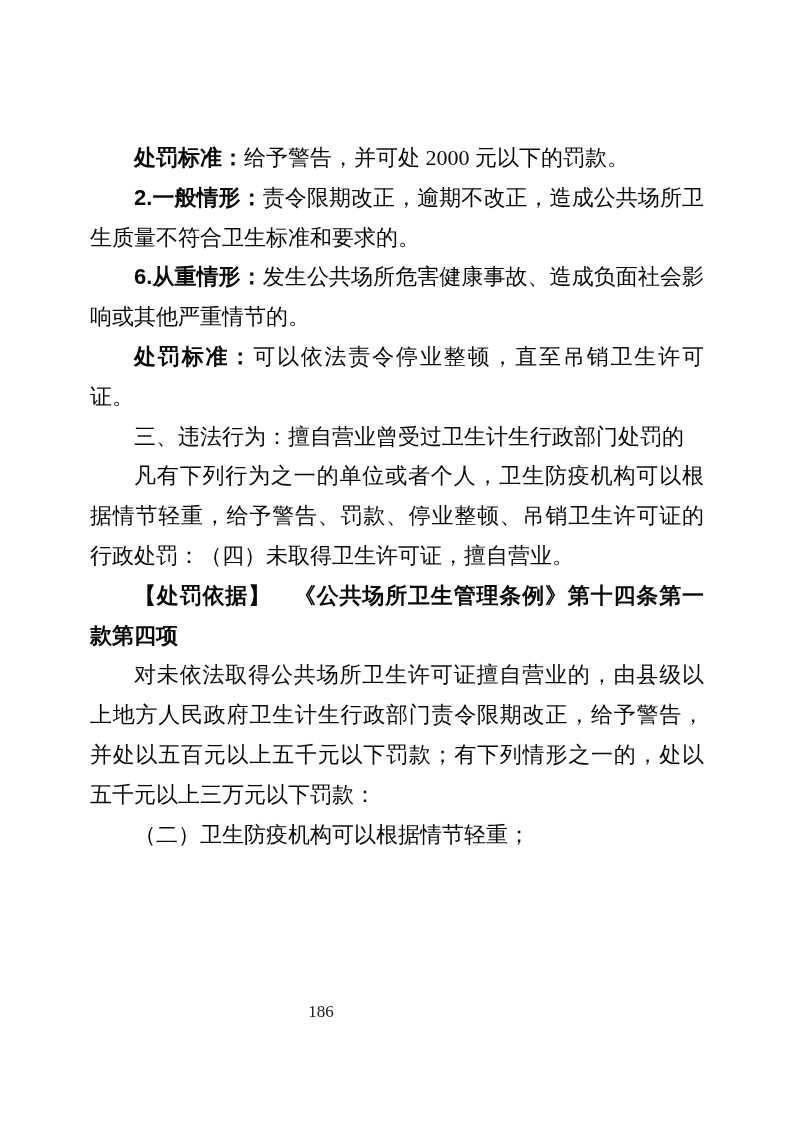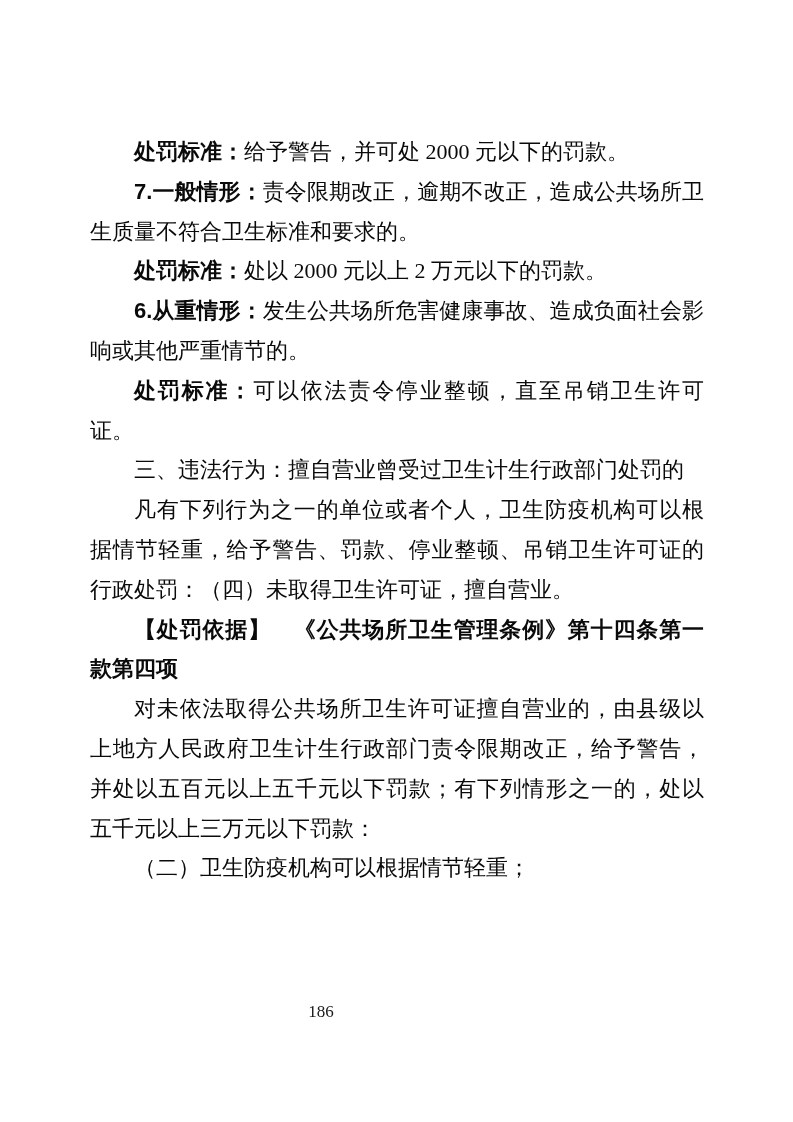--- a/index.html
+++ b/index.html
@@ -12,21 +12,21 @@
     width: 793px;
     height: 1122px;
     background: #ffffff;
     overflow: hidden;
     font-family: "Liberation Serif", "DejaVu Serif", serif;
     color: #0a0a0a;
   }
   .content {
     position: absolute;
     left: 90px;
-    top: 132px;
+    top: 138px;
     width: 614px;
   }
   .para {
     margin: 0;
     padding: 0;
     font-size: 22px;
     line-height: 39.8px;
     text-align: justify;
     text-justify: inter-character;
     text-indent: 44px;
@@ -49,23 +49,22 @@
   }
 </style>
 </head>
 <body>
 
 <div class="page">
   <div class="content">
 
     <p class="para"><span class="bold-label">处罚标准：</span><span>给予警告，并可处 2000 元以下的罚款。</span></p>
 
-    <p class="para"><span class="bold-label">7.一般情形：</span><span>责令限期改正，逾期不改正，造成公共场所卫生质量不符合卫生标准和要求的。</span></p>
+    <p class="para"><span class="bold-label">2.一般情形：</span><span>责令限期改正，逾期不改正，造成公共场所卫生质量不符合卫生标准和要求的。</span></p>
 
-    <p class="para"><span class="bold-label">处罚标准：</span><span>处以 2000 元以上 2 万元以下的罚款。</span></p>
 
     <p class="para"><span class="bold-label">6.从重情形：</span><span>发生公共场所危害健康事故、造成负面社会影响或其他严重情节的。</span></p>
 
     <p class="para"><span class="bold-label">处罚标准：</span><span>可以依法责令停业整顿，直至吊销卫生许可证。</span></p>
 
     <p class="para"><span class="bold-label"></span><span>三、违法行为：擅自营业曾受过卫生计生行政部门处罚的</span></p>
 
     <p class="para"><span class="bold-label"></span><span>凡有下列行为之一的单位或者个人，卫生防疫机构可以根据情节轻重，给予警告、罚款、停业整顿、吊销卫生许可证的行政处罚：（四）未取得卫生许可证，擅自营业。</span></p>
 
     <p class="para"><span class="bold-label">【处罚依据】　《公共场所卫生管理条例》第十四条第一款第四项</span><span></span></p>

